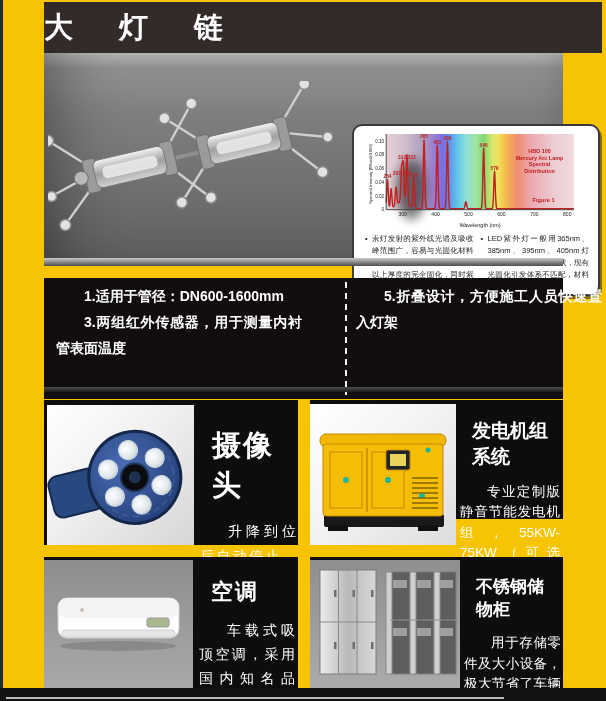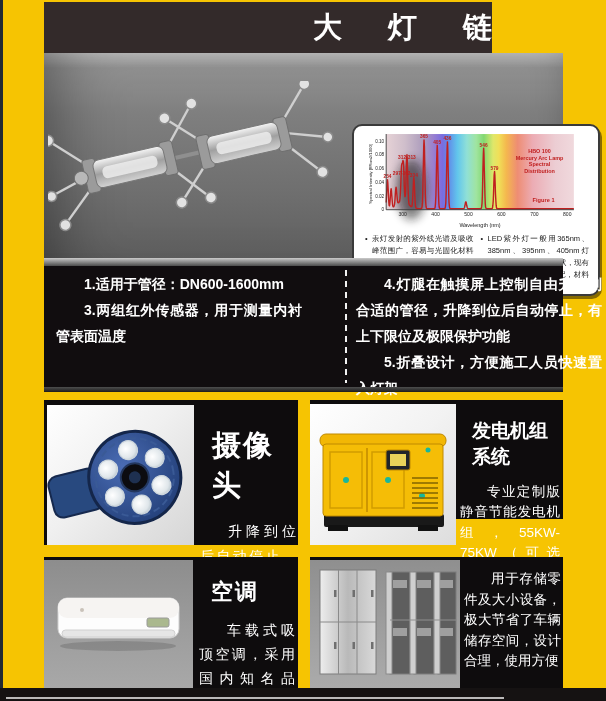--- a/index.html
+++ b/index.html
@@ -7,43 +7,43 @@
   .page{
     position:relative;width:606px;height:701px;overflow:hidden;
     background:#f6c402;
     font-family:"Liberation Sans","DejaVu Sans",sans-serif;
   }
   .edge-strip{position:absolute;left:0;top:0;width:3px;height:701px;background:#222a33;}
   .footer-strip{position:absolute;left:0;top:688px;width:606px;height:13px;background:#151212;}
   .footer-strip .lightline{position:absolute;left:6px;top:9px;width:498px;height:2px;background:#d8d8d8;opacity:.85;}
 
   
-  .header{position:absolute;left:44px;top:2px;width:448px;height:51px;background:#332a2a;
-    display:flex;align-items:center;justify-content:flex-end;}
+  .header{position:absolute;left:44px;top:2px;width:558px;height:51px;background:#332a2a;
+    display:flex;align-items:center;justify-content:flex-start;}
   .page-title{color:#fff;font-size:29px;font-weight:bold;letter-spacing:46px;margin-right:-46px;}
 
   
   .hero{position:absolute;left:44px;top:53px;width:519px;height:213px;
     background:linear-gradient(180deg,#c0c0c0 0%,#929292 7%,#7f7f7f 28%,#6f6f6f 65%,#5d5d5d 100%);
     box-shadow:inset 45px 0 70px -40px rgba(0,0,0,.45), inset -20px 0 40px -30px rgba(0,0,0,.3);}
   .device-illo{position:absolute;left:4px;top:28px;width:290px;height:160px;}
 
   
   .info-panel{position:absolute;left:308px;top:71px;width:248px;height:172px;background:#fff;
     border:2px solid #3a3a3a;border-radius:10px;box-shadow:2px 3px 0 rgba(0,0,0,.45);overflow:hidden;}
   .chart-wrap{margin:5px auto 0 auto;width:220px;height:100px;}
   .bullets{display:flex;gap:7px;padding:2px 9px 0 11px;}
   .bullet{position:relative;flex:1;padding-left:7px;font-size:7.5px;line-height:1.62;color:#1c1c1c;text-align:justify;}
   .bullet::before{content:"\2022";position:absolute;left:0;top:0;color:#1c1c1c;}
   .bullet .hl{color:#1356c8;font-weight:bold;}
 
   
   .features-topstrip{position:absolute;left:44px;top:258px;width:519px;height:8px;
     background:linear-gradient(180deg,#cacaca,#4c4c4c);}
-  .features{position:absolute;left:44px;top:266px;width:519px;height:121px;background:#110d0f;}
+  .features{position:absolute;left:44px;top:278px;width:519px;height:121px;background:#110d0f;}
   .features-botstrip{position:absolute;left:44px;top:387px;width:519px;height:5px;
     background:linear-gradient(180deg,#4e4e4e,#1b1b1b);}
   .feat-col{position:absolute;top:6px;color:#fff;font-size:14px;font-weight:bold;line-height:1.85;text-align:justify;}
   .feat-col p{margin:0;text-indent:2em;}
   .feat-left{left:12px;width:246px;}
   .feat-right{left:312px;width:246px;}
   .feat-divider{position:absolute;left:301px;top:4px;width:2px;height:113px;
     background:repeating-linear-gradient(180deg,#f2f2f2 0 6px,transparent 6px 11px);}
 
   
@@ -225,21 +225,20 @@
   </div>
 
   <div class="features-topstrip"></div>
   <div class="features">
     <div class="feat-col feat-left">
       <p>1.适用于管径：DN600-1600mm</p>
       <p>3.两组红外传感器，用于测量内衬管表面温度</p>
     </div>
     <div class="feat-divider"></div>
     <div class="feat-col feat-right">
-      <p>4.灯腿在触摸屏上控制自由升降到合适的管径，升降到位后自动停止，有上下限位及极限保护功能</p>
       <p>5.折叠设计，方便施工人员快速置入灯架</p>
     </div>
   </div>
   <div class="features-botstrip"></div>
 
   <div class="card card-camera">
     <div class="photo">
       <svg viewBox="0 0 147 140" width="147" height="140">
         <defs>
           <radialGradient id="blueRad" cx="0.4" cy="0.35" r="0.9">
@@ -362,20 +361,21 @@
           <rect x="83" y="20" width="14" height="8" fill="#9f9f9f"></rect>
             <rect x="107" y="20" width="14" height="8" fill="#9f9f9f"></rect>
             <rect x="130" y="20" width="13" height="8" fill="#9f9f9f"></rect>
           <rect x="83" y="68" width="14" height="8" fill="#9f9f9f"></rect>
             <rect x="107" y="68" width="14" height="8" fill="#9f9f9f"></rect>
             <rect x="130" y="68" width="13" height="8" fill="#9f9f9f"></rect>
         </g>
       </svg>
     </div>
     <div class="txt">
+      <p class="title">不锈钢储物柜</p>
       <p class="desc">用于存储零件及大小设备，极大节省了车辆储存空间，设计合理，使用方便</p>
     </div>
   </div>
 
   <div class="footer-strip">
       <div class="lightline"></div>
     </div>
 </div>
 
 </body></html>

